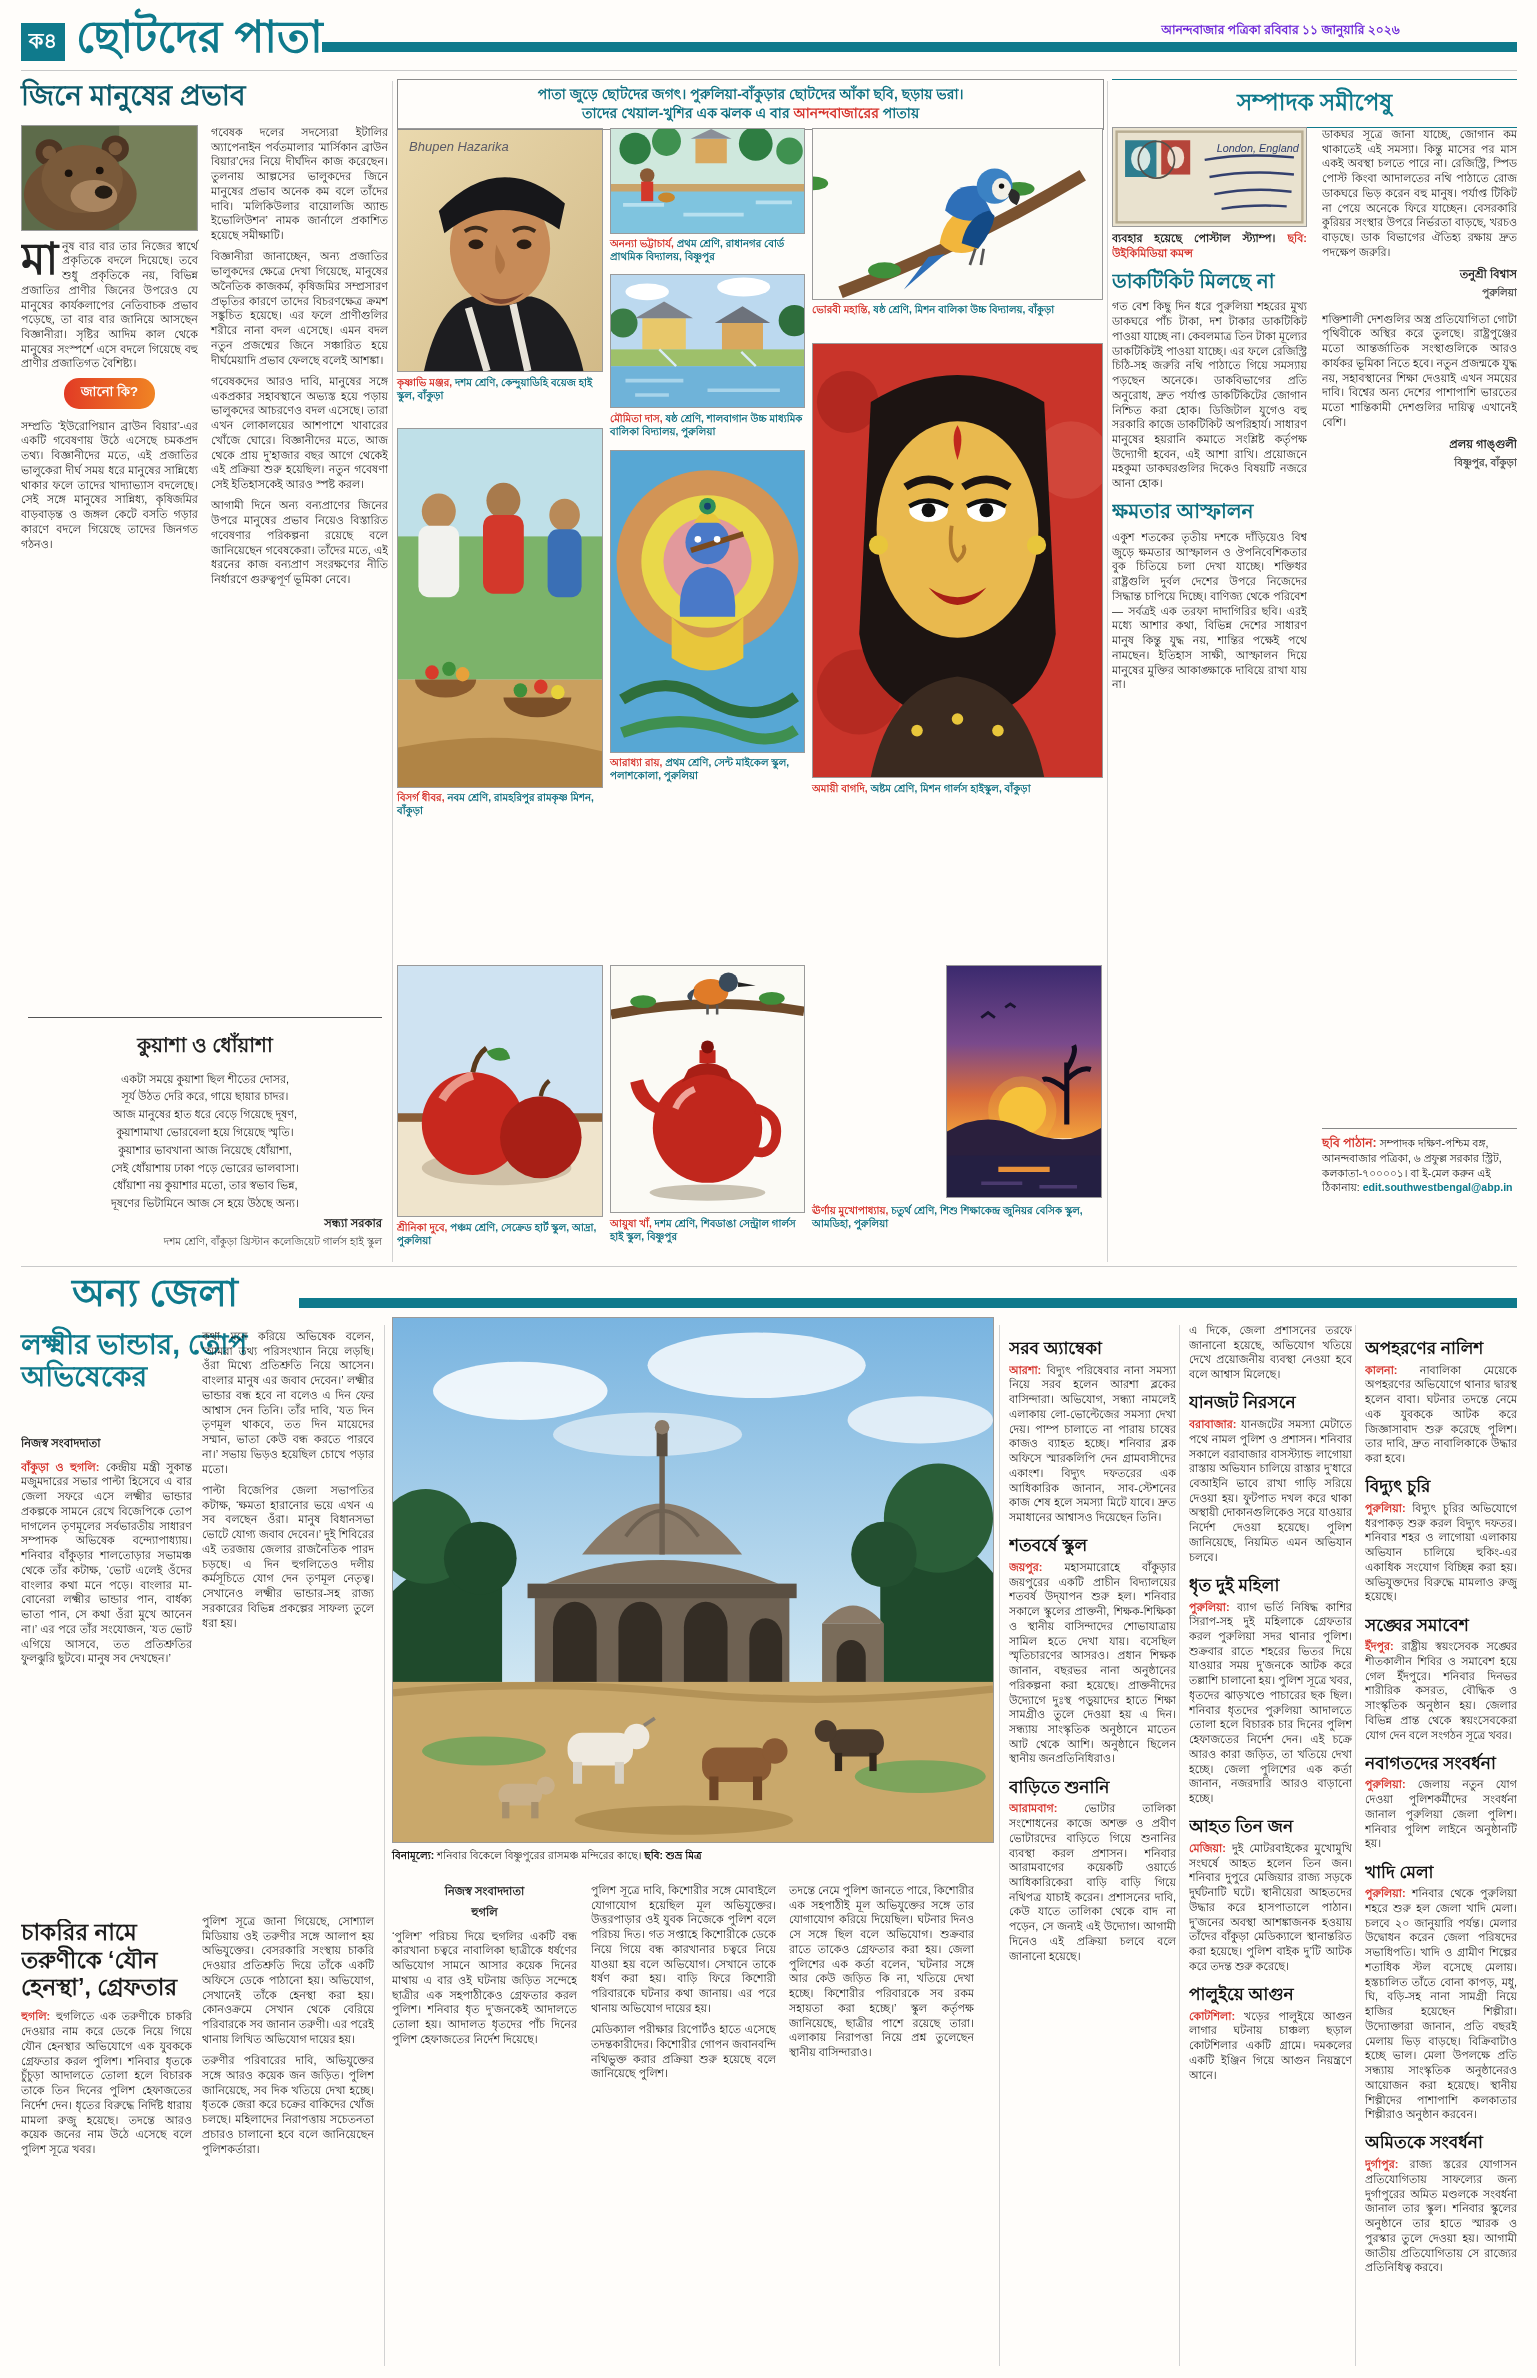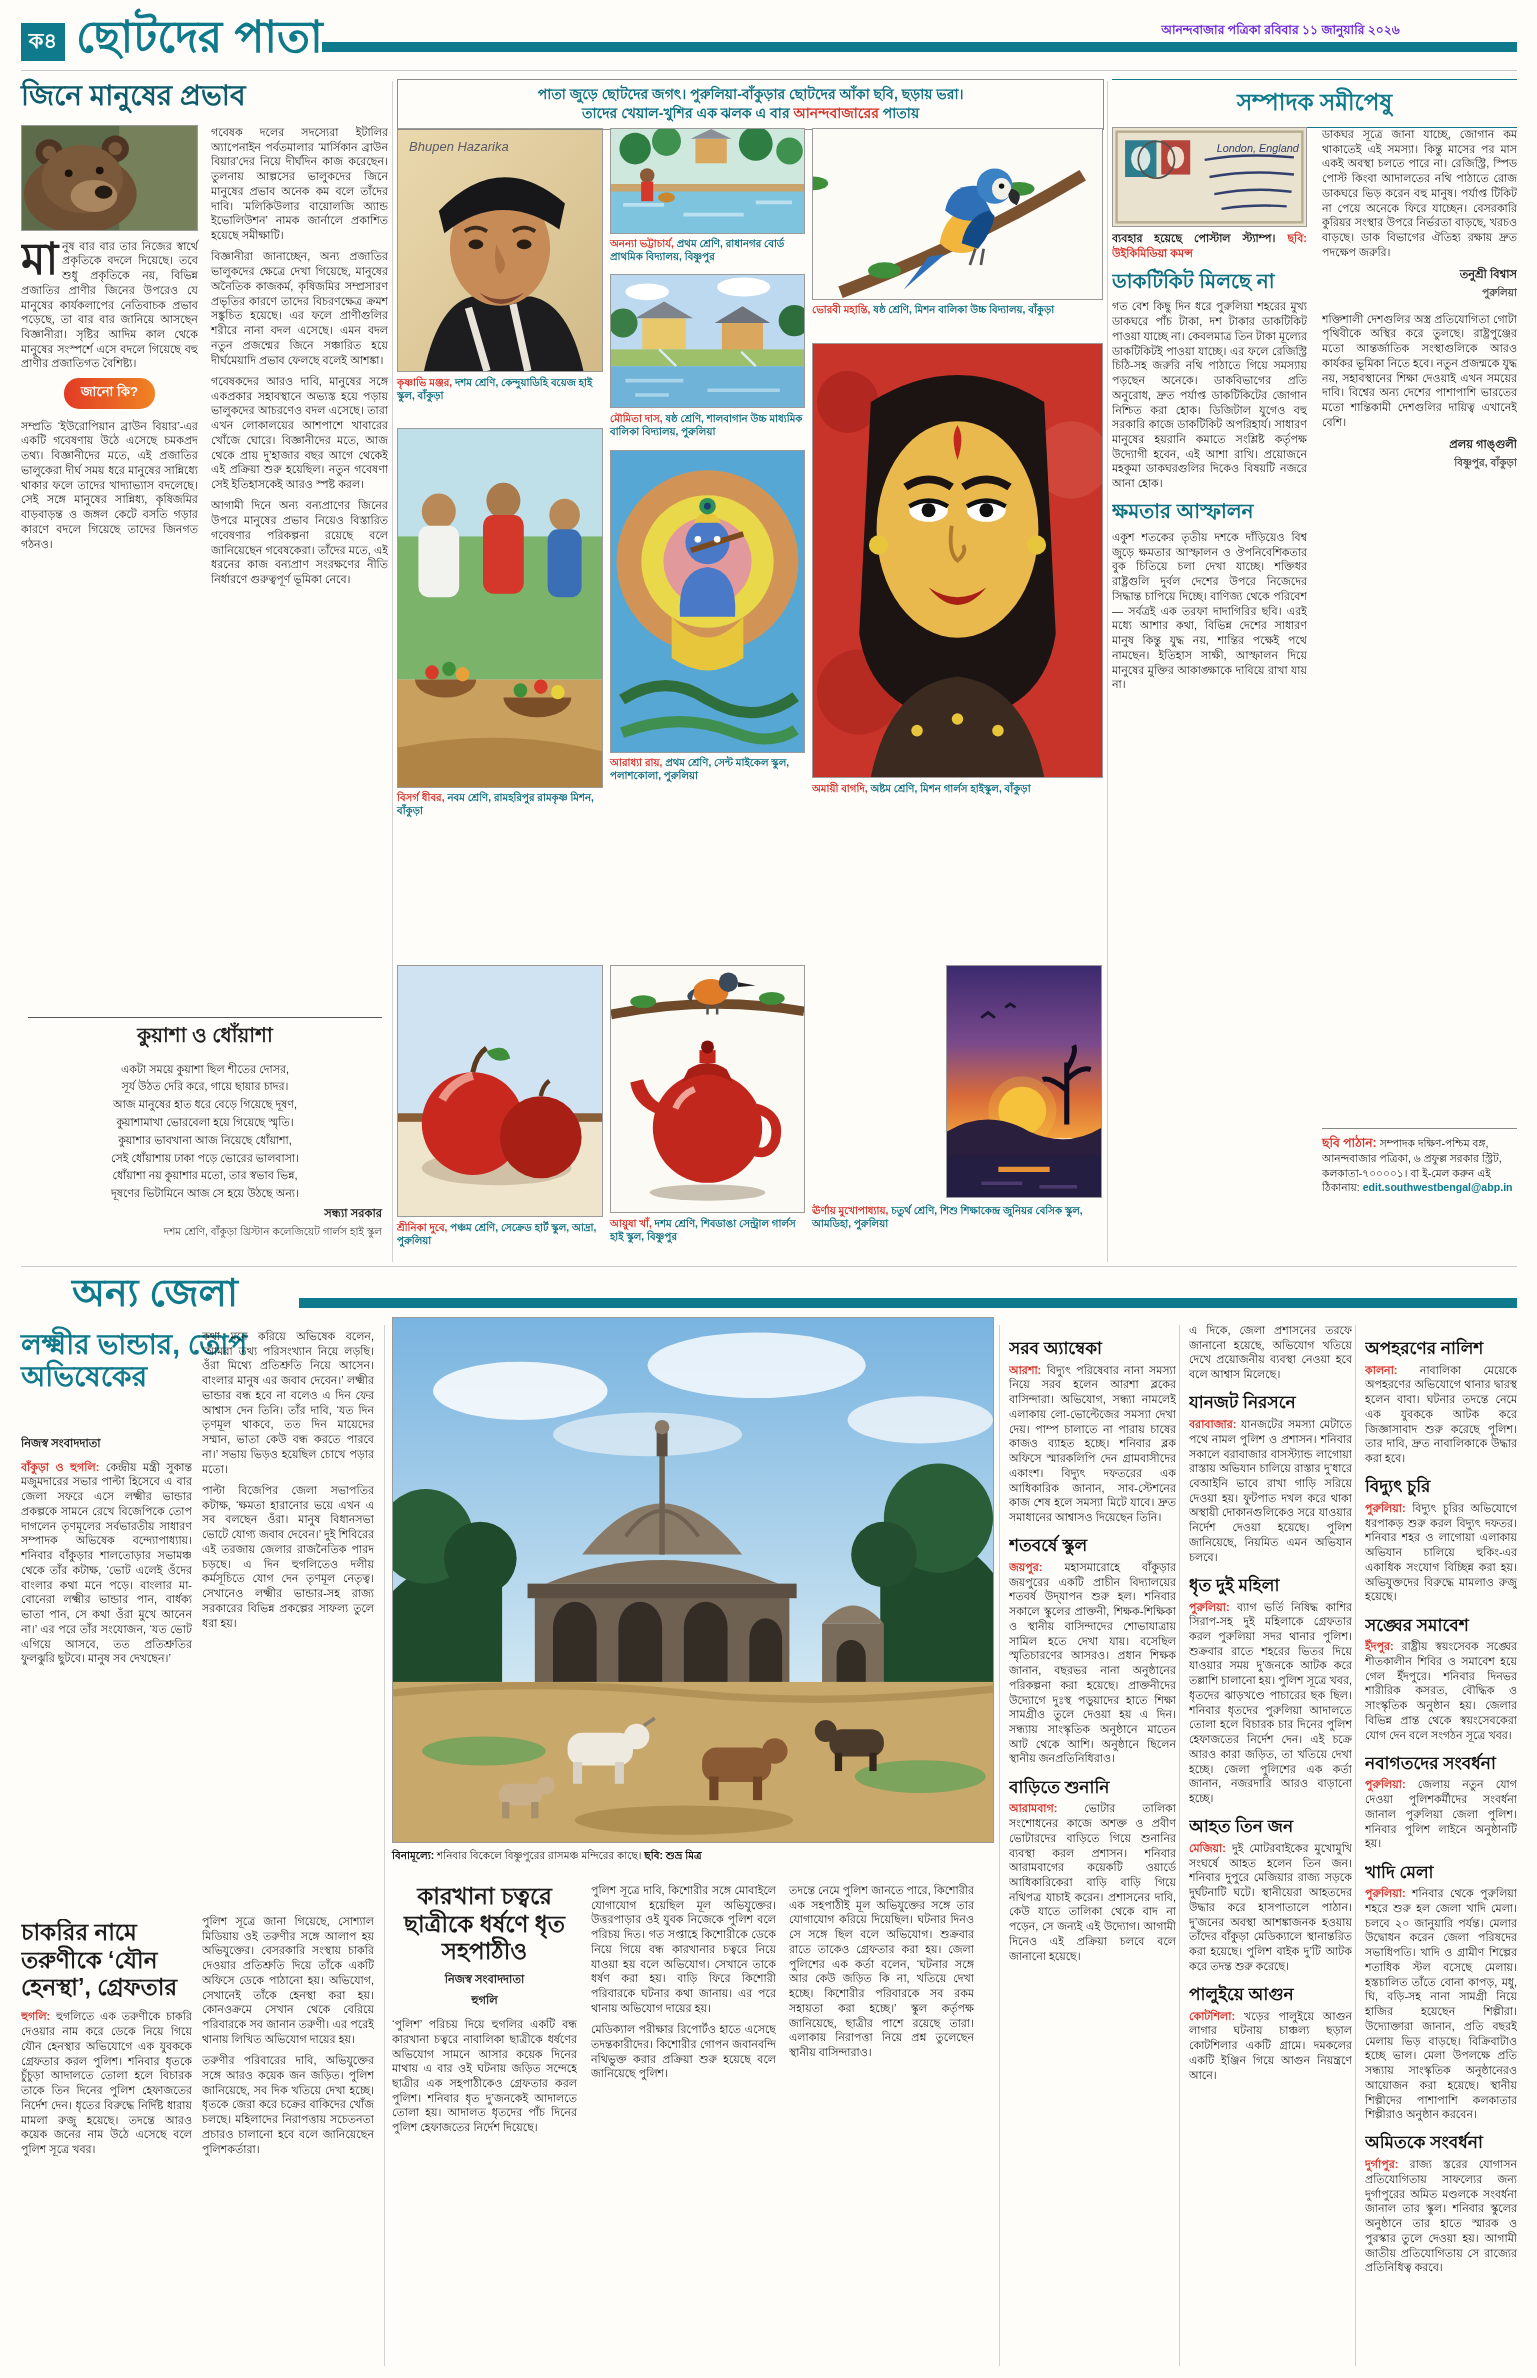--- a/index.html
+++ b/index.html
@@ -17,21 +17,21 @@
   .dl{color:#d6342c;font-weight:bold;}
   .byline{font-size:11.4px;font-weight:bold;color:#222;margin:0 0 5.7px;}
   .dropcap{float:left;font-size:44px;line-height:.85;font-weight:bold;color:#222;padding:1.9px 3.8px 0 0;}
   .lead-headline{font-size:28px;font-weight:bold;color:#0d5b6b;line-height:1.05;}
   .cols2{column-count:2;column-gap:13.2px;overflow:hidden;}
   .flowbox{overflow:hidden;}
   .know-box{display:block;width:91px;margin:3.8px auto 9.5px;text-align:center;color:#fff;font-weight:bold;
             font-size:13.2px;padding:4.7px 0;border-radius:15px;
             background:linear-gradient(90deg,#e23b25,#f08424);}
   
-  .poem-box{border-top:1.9px solid #555;padding-top:2px;text-align:center;}
+  .poem-box{border-top:1.9px solid #555;padding-top:12px;text-align:center;}
   .poem-title{font-size:20px;font-weight:bold;color:#222;margin:0 0 7.6px;}
   .poem-line{font-size:11px;line-height:1.62;color:#222;margin:0;}
   .poem-author{font-size:11.4px;font-weight:bold;color:#222;text-align:right;margin-top:2px;}
   .poem-school{font-size:10.4px;color:#444;text-align:right;}
   
   .intro-box{border:0.9px solid #8c8c8c;text-align:center;padding:4.7px 7.6px;}
   .intro-line{font-size:14px;font-weight:bold;color:#0f7082;line-height:1.4;}
   .intro-line .hl{color:#d6342c;}
   
   .art{border:0.9px solid #9a9a9a;box-sizing:border-box;}
@@ -463,21 +463,20 @@
           <rect x="76" y="266" width="4" height="9" fill="#a8906c"></rect>
         <circle cx="84" cy="257" r="5" fill="#c9b08a"></circle>
       </g>
     </svg>
   </div>
   <div class="abs photo-cap" style="left:392px;top:1849px;width:602px;">
     <b>বিনামূল্যে:</b> <span>শনিবার বিকেলে বিষ্ণুপুরের রাসমঞ্চ মন্দিরের কাছে।</span> <b>ছবি: শুভ্র মিত্র</b>
   </div>
 
   <div class="abs flowbox" style="left:392px;top:1883px;width:185px;height:490px;">
-    <div class="mid-head center" style="margin-bottom:5.7px;">কারখানা চত্বরে ছাত্রীকে ধর্ষণে ধৃত সহপাঠীও</div>
     <div class="byline center">নিজস্ব সংবাদদাতা</div>
     <div class="byline center dl" style="margin-top:-3.8px;">হুগলি</div>
     <p class="bt">‘পুলিশ’ পরিচয় দিয়ে হুগলির একটি বন্ধ কারখানা চত্বরে নাবালিকা ছাত্রীকে ধর্ষণের অভিযোগ সামনে আসার কয়েক দিনের মাথায় এ বার ওই ঘটনায় জড়িত সন্দেহে ছাত্রীর এক সহপাঠীকেও গ্রেফতার করল পুলিশ। শনিবার ধৃত দু’জনকেই আদালতে তোলা হয়। আদালত ধৃতদের পাঁচ দিনের পুলিশ হেফাজতের নির্দেশ দিয়েছে।</p>
   </div>
   <div class="abs flowbox" style="left:591px;top:1883px;width:185px;height:490px;">
     <p class="bt">পুলিশ সূত্রে দাবি, কিশোরীর সঙ্গে মোবাইলে যোগাযোগ হয়েছিল মূল অভিযুক্তের। উত্তরপাড়ার ওই যুবক নিজেকে পুলিশ বলে পরিচয় দিত। গত সপ্তাহে কিশোরীকে ডেকে নিয়ে গিয়ে বন্ধ কারখানার চত্বরে নিয়ে যাওয়া হয় বলে অভিযোগ। সেখানে তাকে ধর্ষণ করা হয়। বাড়ি ফিরে কিশোরী পরিবারকে ঘটনার কথা জানায়। এর পরে থানায় অভিযোগ দায়ের হয়।</p>
     <p class="bt">মেডিক্যাল পরীক্ষার রিপোর্টও হাতে এসেছে তদন্তকারীদের। কিশোরীর গোপন জবানবন্দি নথিভুক্ত করার প্রক্রিয়া শুরু হয়েছে বলে জানিয়েছে পুলিশ।</p>
   </div>
   <div class="abs flowbox" style="left:789px;top:1883px;width:185px;height:490px;">
     <p class="bt">তদন্তে নেমে পুলিশ জানতে পারে, কিশোরীর এক সহপাঠীই মূল অভিযুক্তের সঙ্গে তার যোগাযোগ করিয়ে দিয়েছিল। ঘটনার দিনও সে সঙ্গে ছিল বলে অভিযোগ। শুক্রবার রাতে তাকেও গ্রেফতার করা হয়। জেলা পুলিশের এক কর্তা বলেন, ‘ঘটনার সঙ্গে আর কেউ জড়িত কি না, খতিয়ে দেখা হচ্ছে। কিশোরীর পরিবারকে সব রকম সহায়তা করা হচ্ছে।’ স্কুল কর্তৃপক্ষ জানিয়েছে, ছাত্রীর পাশে রয়েছে তারা। এলাকায় নিরাপত্তা নিয়ে প্রশ্ন তুলেছেন স্থানীয় বাসিন্দারাও।</p>

